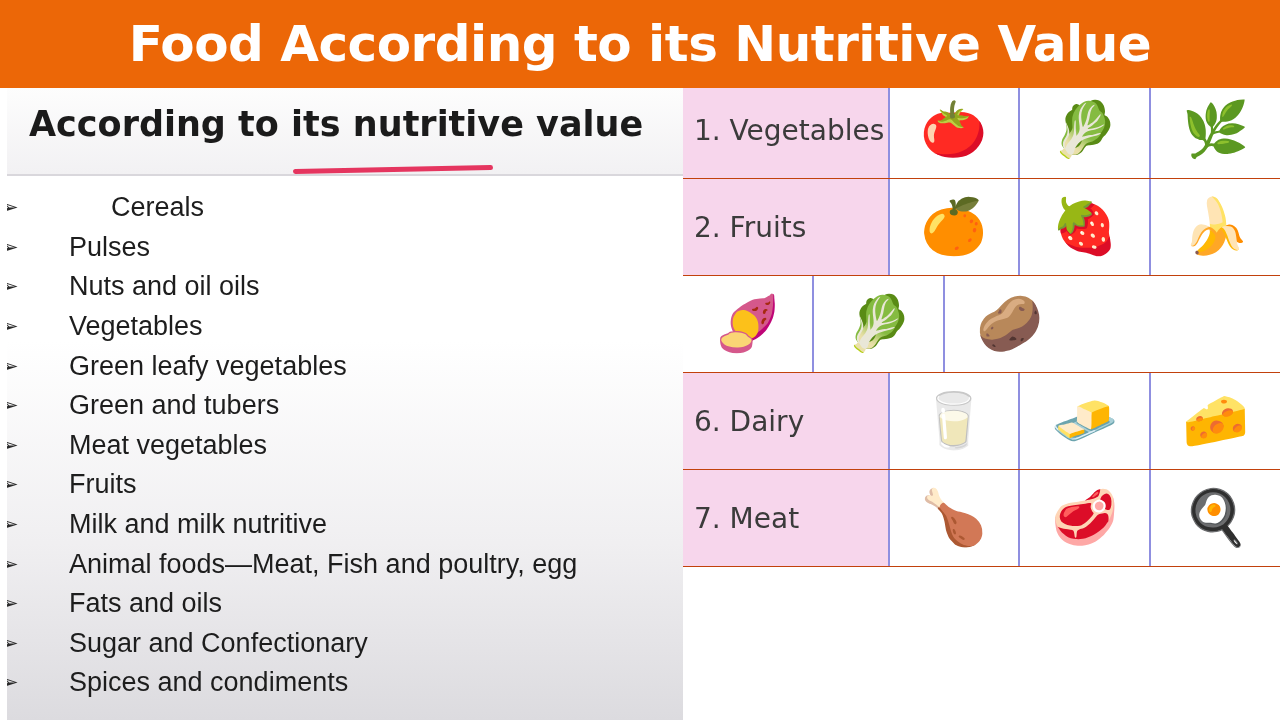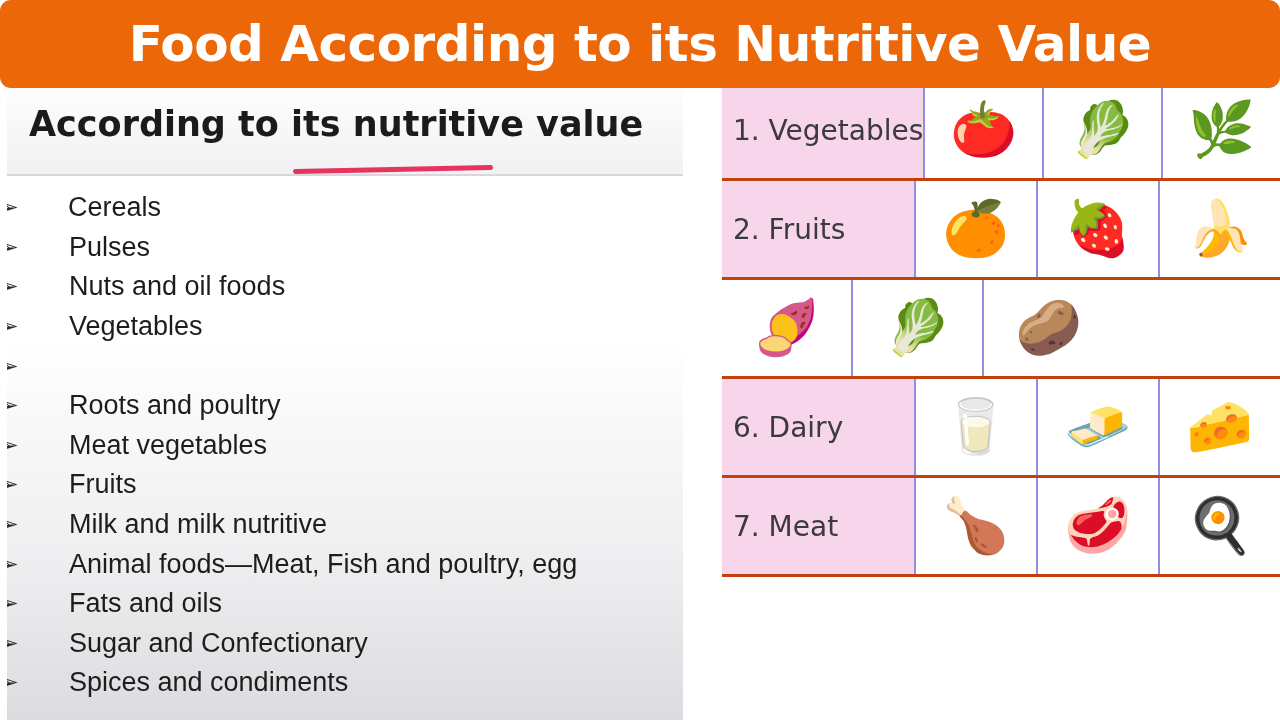--- a/index.html
+++ b/index.html
@@ -24,21 +24,20 @@
   .banner {
     position: absolute;
     left: 0;
     top: 0;
     width: 1280px;
     height: 88px;
     background: #ec6707;
     display: flex;
     align-items: center;
     justify-content: center;
-    border-radius: 11px;
   }
   .banner-title {
     color: #ffffff;
     font-family: "DejaVu Sans", sans-serif;
     font-weight: bold;
     font-size: 50px;
     letter-spacing: -0.5px;
     white-space: nowrap;
   }
 
@@ -100,21 +99,21 @@
     line-height: 1;
     color: #2a2a2a;
     font-family: "DejaVu Sans", sans-serif;
   }
   .bullet-text {
     font-family: "Liberation Sans", sans-serif;
     font-size: 27px;
     color: #1d1d1d;
     white-space: nowrap;
   }
-  .bullet-row.first .bullet-text { margin-left: 61px; }
+  .bullet-row.first .bullet-text { margin-left: 104px; }
   .bullet-row .bullet-text { margin-left: 62px; }
 
   
   .right-panel {
     position: absolute;
     left: 683px;
     top: 88px;
     width: 597px;
     height: 632px;
     background: #ffffff;
@@ -122,22 +121,21 @@
   }
   .table {
     position: absolute;
     left: 0;
     top: -6px;
     width: 597px;
   }
   .trow {
     display: flex;
     height: 96px;
-    border-bottom: 3px solid #c2410c;
-    margin-left: 39px;
+    border-bottom: 1px solid #c2410c;
   }
   .tcell-label {
     width: 207px;
     background: #f7d6ec;
     border-right: 2px solid #8f8fe0;
     display: flex;
     align-items: center;
     padding-left: 11px;
     box-sizing: border-box;
   }
@@ -182,32 +180,33 @@
       <div class="bullet-row first">
         <span class="arrow">➢</span>
         <span class="bullet-text">Cereals</span>
       </div>
       <div class="bullet-row">
         <span class="arrow">➢</span>
         <span class="bullet-text">Pulses</span>
       </div>
       <div class="bullet-row">
         <span class="arrow">➢</span>
-        <span class="bullet-text">Nuts and oil foods</span>
+        <span class="bullet-text">Nuts and oil oils</span>
       </div>
       <div class="bullet-row">
         <span class="arrow">➢</span>
         <span class="bullet-text">Vegetables</span>
       </div>
       <div class="bullet-row">
         <span class="arrow">➢</span>
-      </div>
-      <div class="bullet-row">
-        <span class="arrow">➢</span>
-        <span class="bullet-text">Roots and poultry</span>
+        <span class="bullet-text">Green leafy vegetables</span>
+      </div>
+      <div class="bullet-row">
+        <span class="arrow">➢</span>
+        <span class="bullet-text">Green and tubers</span>
       </div>
       <div class="bullet-row">
         <span class="arrow">➢</span>
         <span class="bullet-text">Meat vegetables</span>
       </div>
       <div class="bullet-row">
         <span class="arrow">➢</span>
         <span class="bullet-text">Fruits</span>
       </div>
       <div class="bullet-row">

